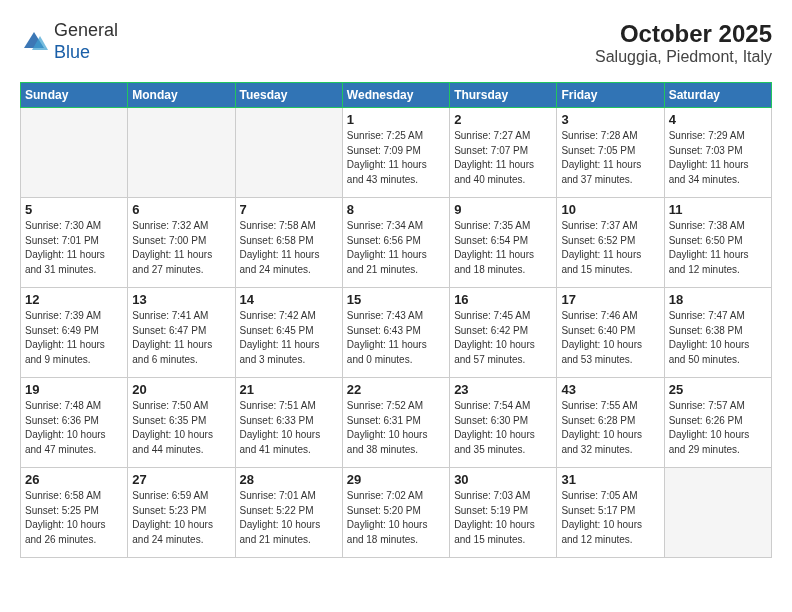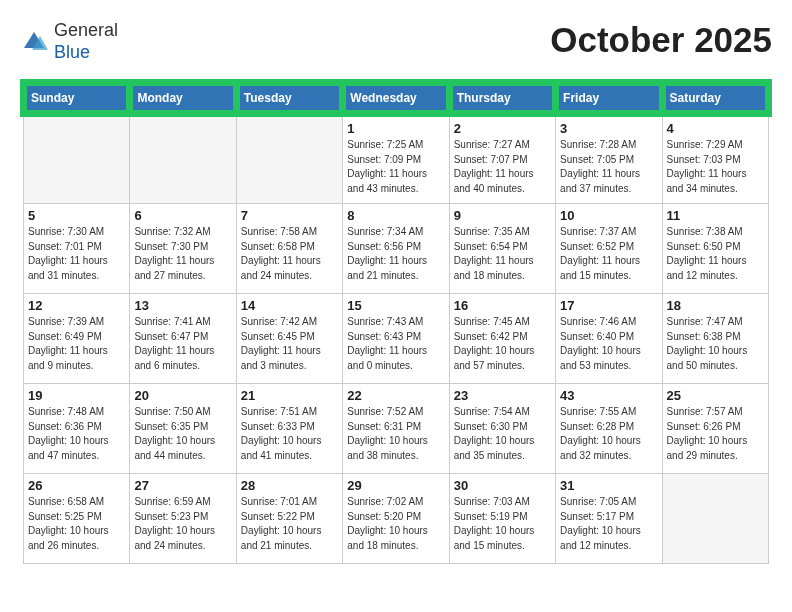--- a/index.html
+++ b/index.html
@@ -29,41 +29,41 @@
     .logo-general { color: #333; }
     .logo-blue { color: #1a5fa8; }
     .logo-icon {
       width: 28px;
       height: 28px;
     }
     .title-block {
       text-align: right;
     }
     .month-title {
-      font-size: 35px;
+      font-size: 24px;
       font-weight: bold;
       color: #222;
     }
     .location {
       font-size: 16px;
       color: #444;
     }
     .calendar {
       width: 100%;
       border-collapse: collapse;
       table-layout: fixed;
     }
     .calendar th {
       background: #3174b5;
       color: #fff;
       font-size: 12px;
       font-weight: bold;
       padding: 5px 4px;
       text-align: left;
-      border: 7px solid #22c55e;
+      border: 1px solid #22c55e;
     }
     .calendar td {
       border: 1px solid #ccc;
       vertical-align: top;
       padding: 4px 4px;
       font-size: 9.5px;
       color: #222;
       height: 90px;
       background: #fff;
     }
@@ -91,20 +91,21 @@
       <polygon points="14,4 24,20 4,20" fill="#1a5fa8" opacity="0.85"></polygon>
       <polygon points="20,8 28,22 12,22" fill="#3ca0d0" opacity="0.7"></polygon>
     </svg>
     <div class="logo-text">
       <span class="logo-general">General</span><br>
       <span class="logo-blue">Blue</span>
     </div>
   </div>
   <div class="title-block">
     <div class="month-title">October 2025</div>
+    <div class="location">Saluggia, Piedmont, Italy</div>
   </div>
 </div>
 
 <table class="calendar">
   <thead>
     <tr>
     <th>Sunday</th>
         <th>Monday</th>
         <th>Tuesday</th>
         <th>Wednesday</th>
@@ -151,21 +152,21 @@
         <td>
           <div class="day-num">5</div>
           <div class="day-info">Sunrise: 7:30 AM
 Sunset: 7:01 PM
 Daylight: 11 hours
 and 31 minutes.</div>
         </td>
         <td>
           <div class="day-num">6</div>
           <div class="day-info">Sunrise: 7:32 AM
-Sunset: 7:30 PM
+Sunset: 7:00 PM
 Daylight: 11 hours
 and 27 minutes.</div>
         </td>
         <td>
           <div class="day-num">7</div>
           <div class="day-info">Sunrise: 7:58 AM
 Sunset: 6:58 PM
 Daylight: 11 hours
 and 24 minutes.</div>
         </td>

